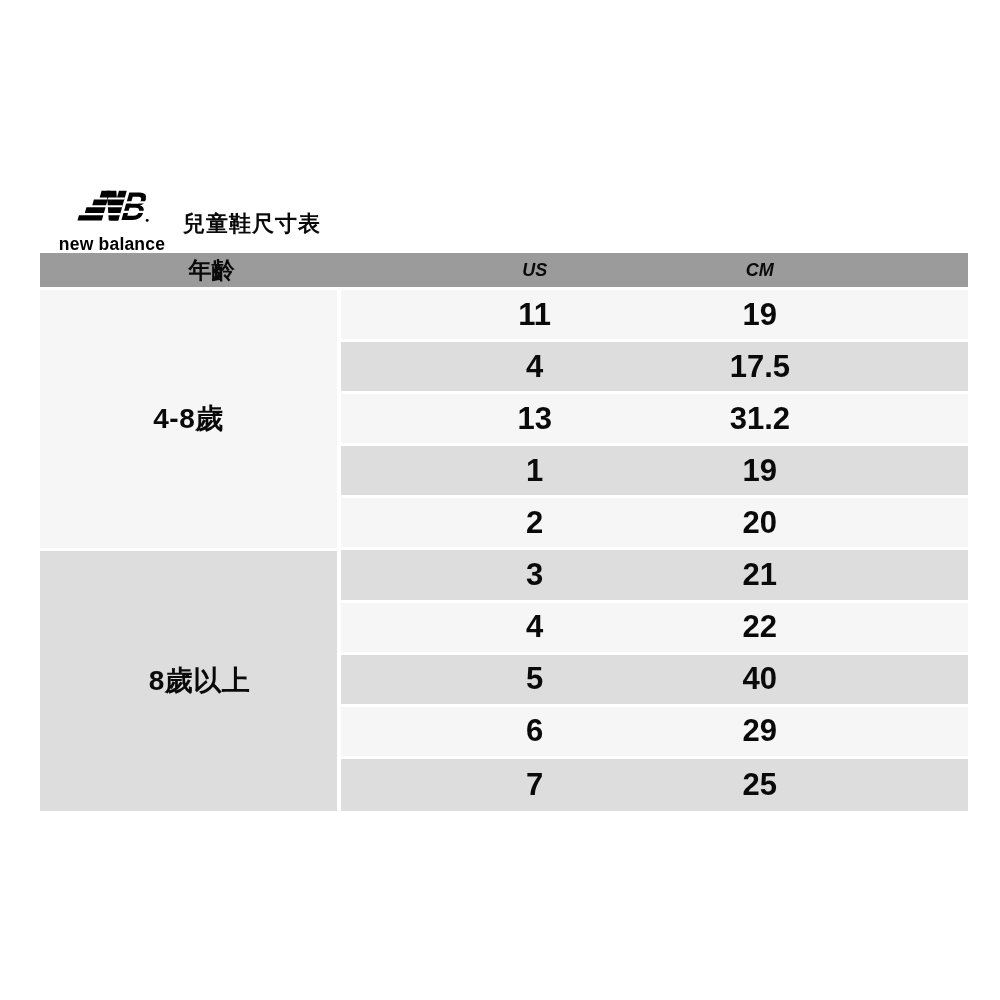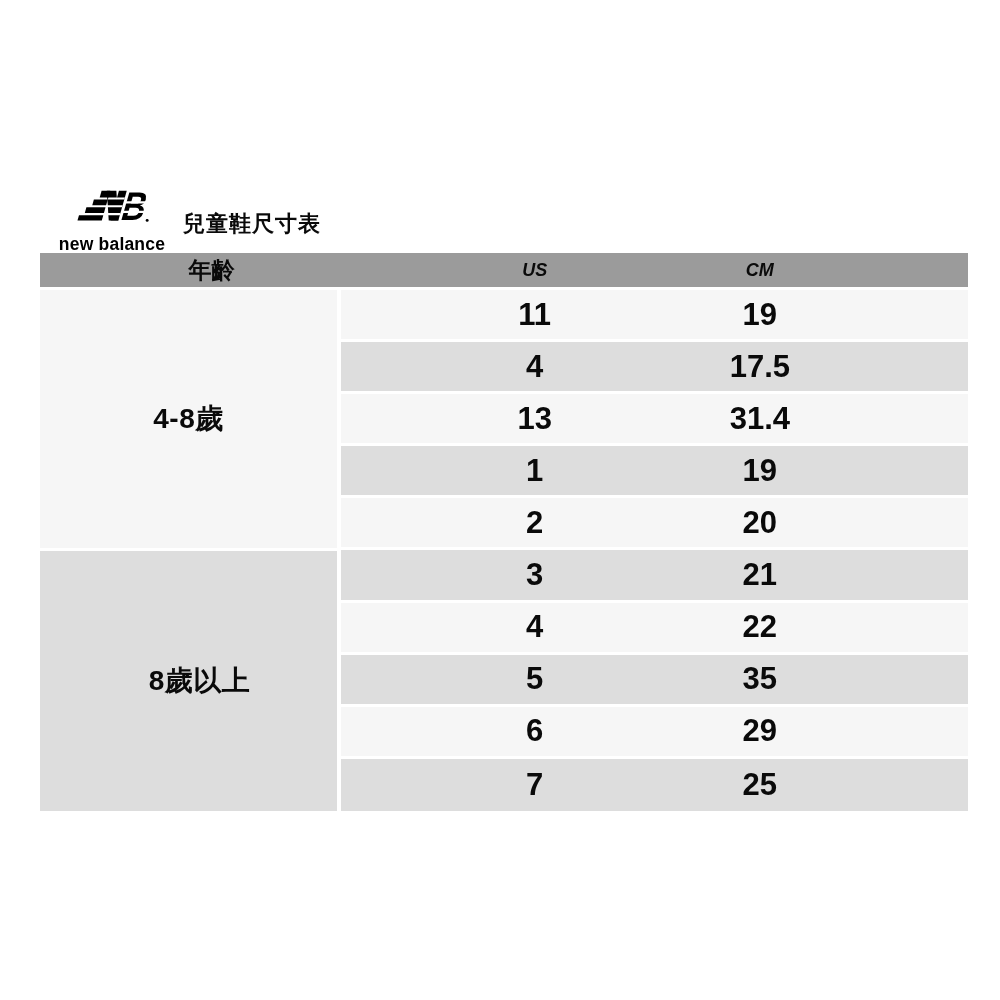--- a/index.html
+++ b/index.html
@@ -120,41 +120,41 @@
         <div class="data-row">
           <span class="cell-us">11</span>
           <span class="cell-cm">19</span>
         </div>
         <div class="data-row">
           <span class="cell-us">4</span>
           <span class="cell-cm">17.5</span>
         </div>
         <div class="data-row">
           <span class="cell-us">13</span>
-          <span class="cell-cm">31.4</span>
+          <span class="cell-cm">31.2</span>
         </div>
         <div class="data-row">
           <span class="cell-us">1</span>
           <span class="cell-cm">19</span>
         </div>
         <div class="data-row">
           <span class="cell-us">2</span>
           <span class="cell-cm">20</span>
         </div>
         <div class="data-row">
           <span class="cell-us">3</span>
           <span class="cell-cm">21</span>
         </div>
         <div class="data-row">
           <span class="cell-us">4</span>
           <span class="cell-cm">22</span>
         </div>
         <div class="data-row">
           <span class="cell-us">5</span>
-          <span class="cell-cm">35</span>
+          <span class="cell-cm">40</span>
         </div>
         <div class="data-row">
           <span class="cell-us">6</span>
           <span class="cell-cm">29</span>
         </div>
         <div class="data-row">
           <span class="cell-us">7</span>
           <span class="cell-cm">25</span>
         </div>
       </div>

